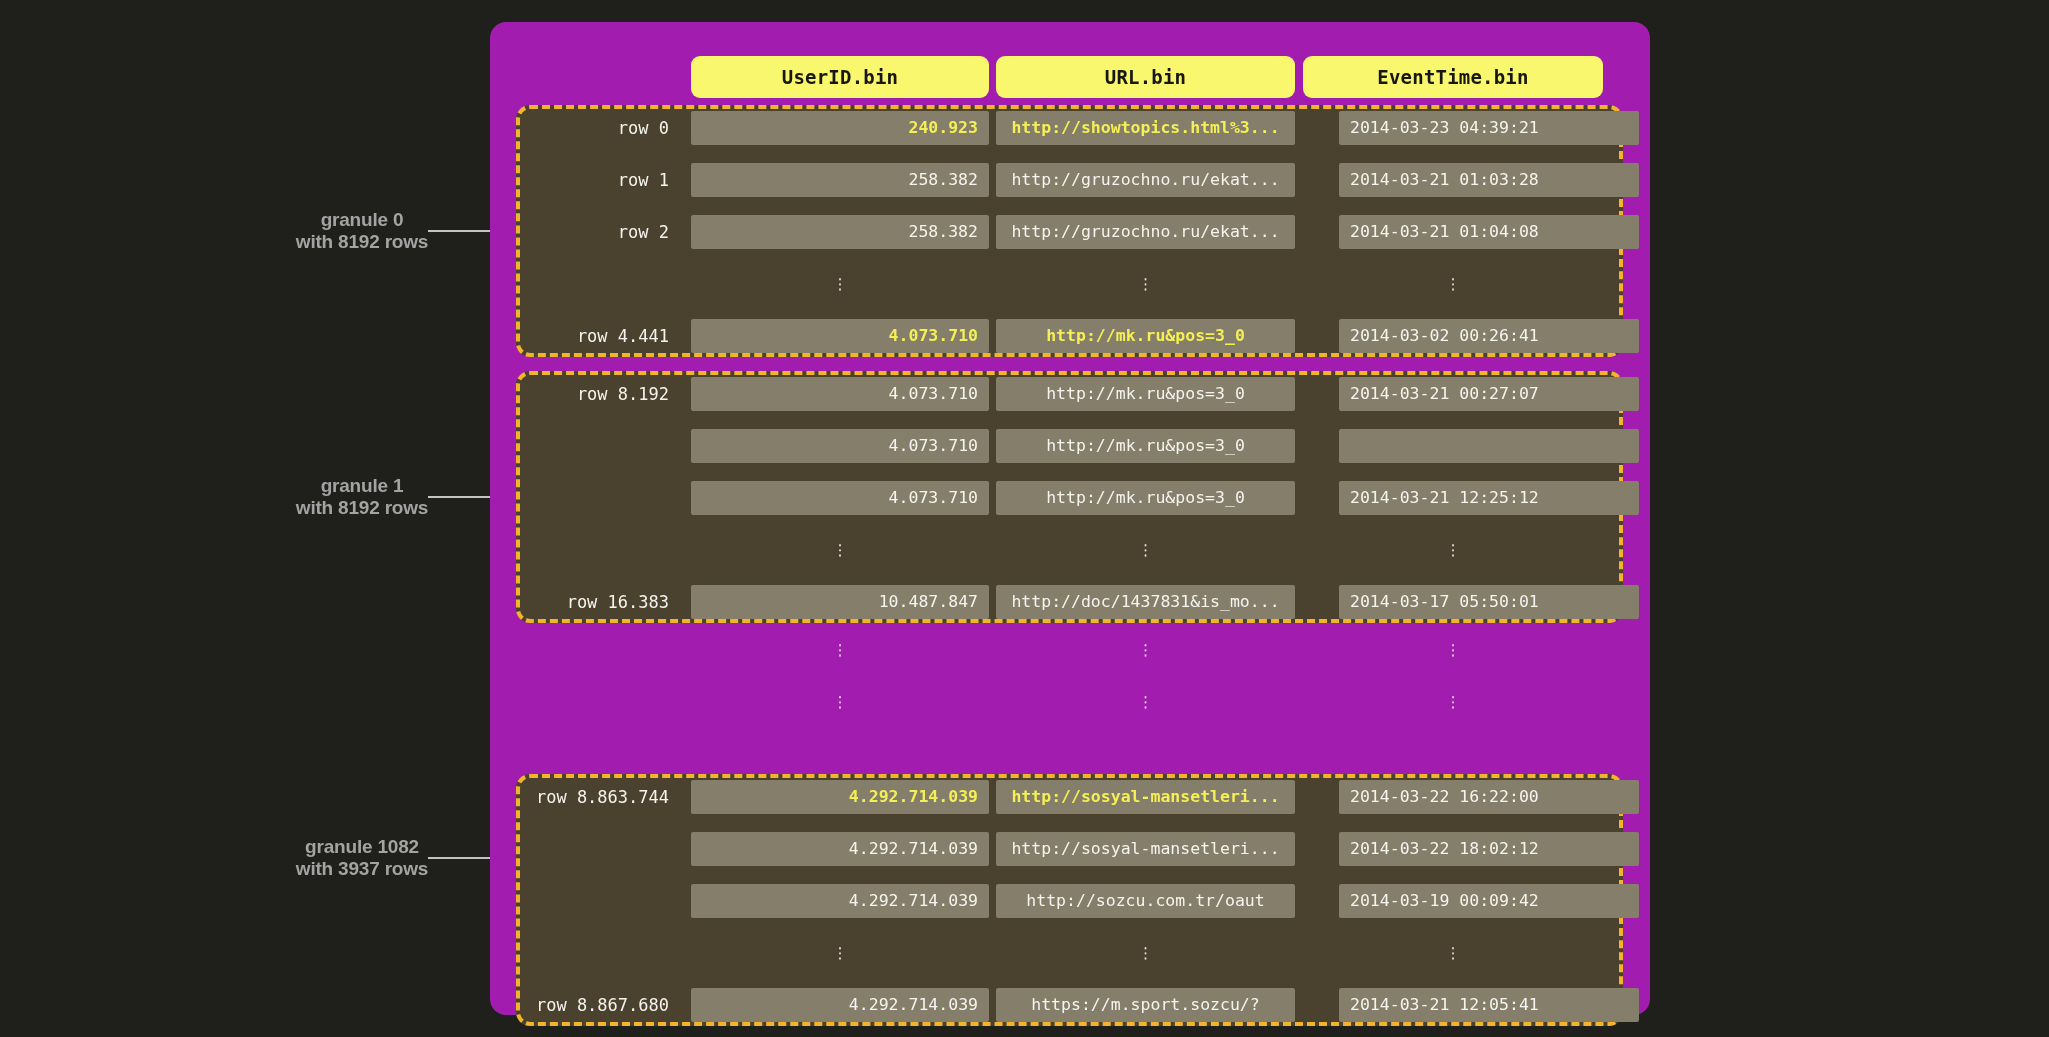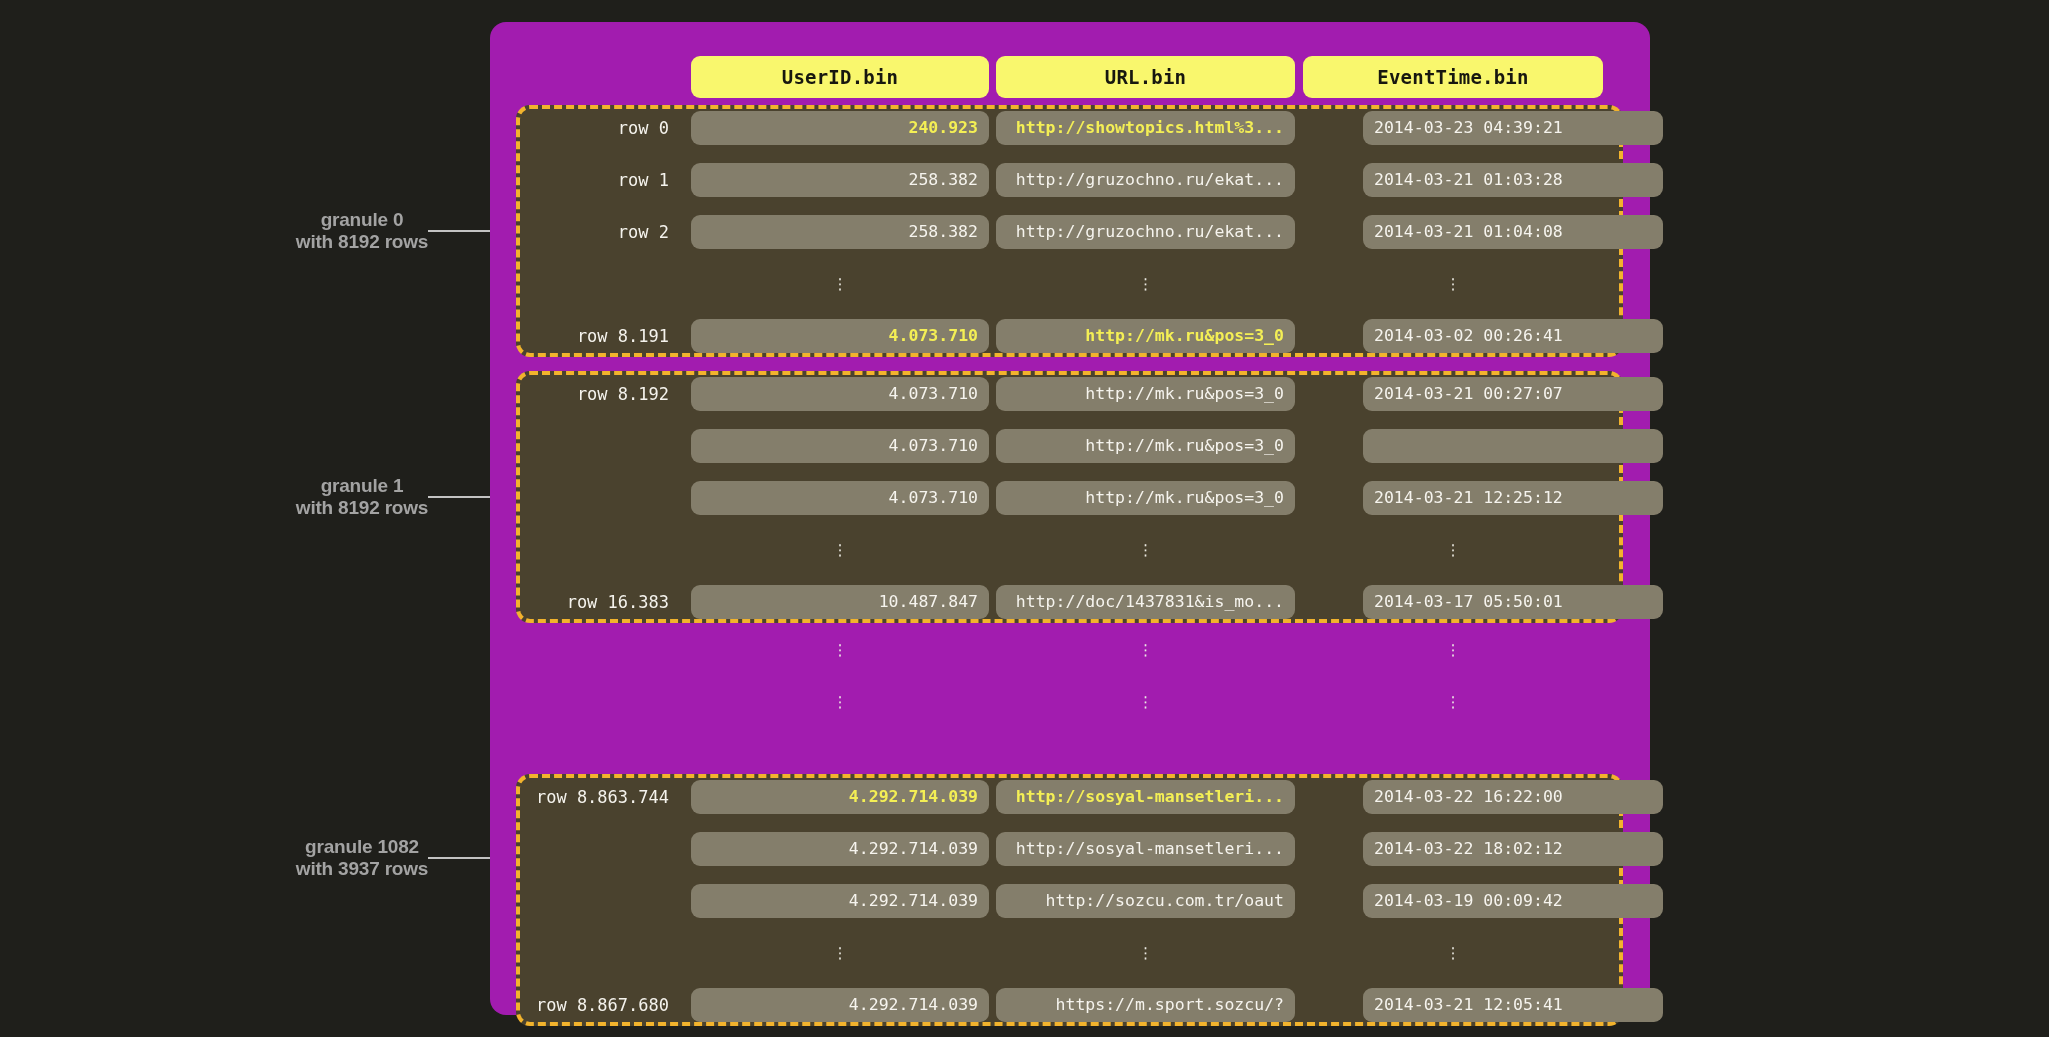--- a/index.html
+++ b/index.html
@@ -49,27 +49,27 @@
   .grow{display:flex;flex:0 0 34px;height:34px;}
   .row-label{
     flex:0 0 171px;box-sizing:border-box;
     padding-right:22px;text-align:right;
     line-height:34px;font-size:17px;color:#f5f3ed;
     white-space:nowrap;
   }
   .cell{
     height:34px;line-height:34px;
     box-sizing:border-box;
-    background:#847e6b;border-radius:9px;
+    background:#847e6b;border-radius:2px;
     padding:0 11px;
     font-size:16.5px;color:#f6f4ee;
     white-space:nowrap;overflow:hidden;
   }
   .c-user{flex:0 0 298px;margin-right:7px;text-align:right;}
-  .c-url{flex:0 0 299px;margin-right:24px;text-align:right;}
+  .c-url{flex:0 0 299px;margin-right:0;text-align:center;}
   .c-time{flex:0 0 300px;text-align:left;margin-left:44px;}
   .hl{color:#f4ef55;font-weight:bold;}
   
   .eslot{
     height:34px;box-sizing:border-box;
     display:flex;align-items:center;justify-content:center;
     color:#eceae3;font-size:15px;background:transparent;
   }
   .e-user{flex:0 0 298px;margin-right:7px;}
   .e-url{flex:0 0 299px;margin-right:8px;}
@@ -156,21 +156,21 @@
         <div class="cell c-url">http://gruzochno.ru/ekat...</div>
         <div class="cell c-time">2014-03-21 01:04:08</div>
       </div>
       <div class="grow">
         <div class="row-label"></div>
         <div class="eslot e-user">⋮</div>
         <div class="eslot e-url">⋮</div>
         <div class="eslot e-time">⋮</div>
       </div>
       <div class="grow">
-        <div class="row-label">row 8.191</div>
+        <div class="row-label">row 4.441</div>
         <div class="cell c-user hl">4.073.710</div>
         <div class="cell c-url hl">http://mk.ru&amp;pos=3_0</div>
         <div class="cell c-time">2014-03-02 00:26:41</div>
       </div>
     </div>
 
     <div class="granule g1">
       <div class="grow">
         <div class="row-label">row 8.192</div>
         <div class="cell c-user">4.073.710</div>

